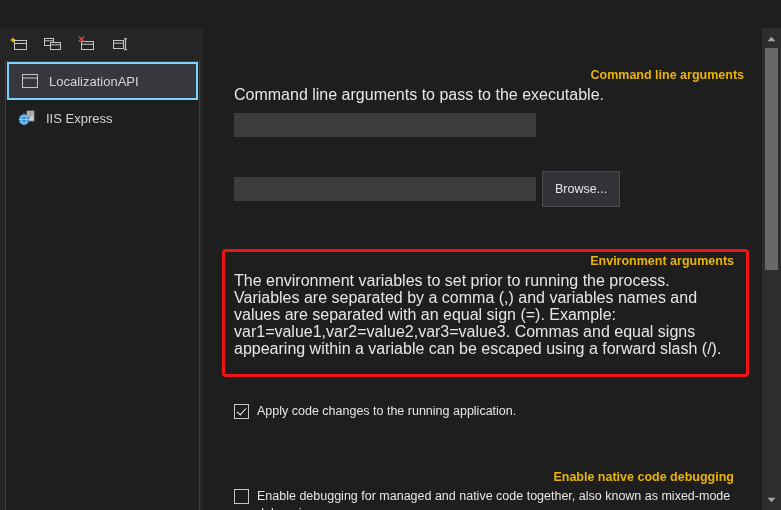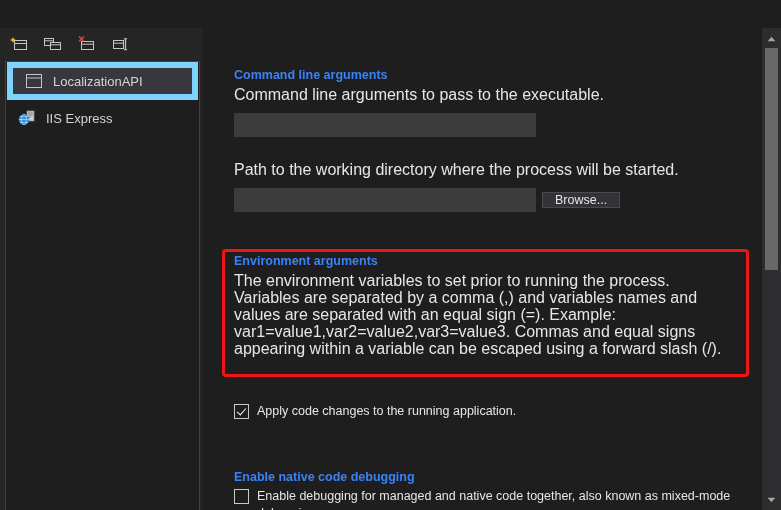--- a/index.html
+++ b/index.html
@@ -69,41 +69,42 @@
     height: 36px;
     display: flex; align-items: center;
     padding-left: 12px;
     gap: 10px;
     cursor: pointer;
     color: #d4d4d4;
     font-size: 13px;
   }
   .profile-item.selected {
     background: #37373d;
-    border: 6px solid #7dd3fc;
+    border: 2px solid #7dd3fc;
     margin: 0 1px;
     height: 38px;
   }
   .profile-icon { width: 18px; height: 18px; display: flex; align-items: center; justify-content: center; }
   .profile-icon svg { display: block; }
   .profile-label { white-space: nowrap; }
 
   
   .content {
     position: absolute; left: 210px; top: 28px;
     width: 552px; height: 482px;
     background: #1e1e1e;
     overflow: hidden;
   }
   .section { position: absolute; left: 24px; }
   .sec-title {
     font-size: 12.5px; font-weight: bold;
-    color: #3b82f6;
+    color: #eab308;
     margin-bottom: 4px;
     white-space: nowrap;
+    text-align: right;
   }
   .sec-desc {
     font-size: 16px;
     color: #e6e6e6;
     line-height: 17px;
   }
   .text-input {
     background: #3c3c3c;
     border: none;
     height: 24px;
@@ -113,21 +114,21 @@
     padding: 0 8px;
     outline: none;
     display: block;
   }
   .browse-btn {
     background: #333337;
     border: 1px solid #4a4a4f;
     color: #e6e6e6;
     font-family: "Liberation Sans", sans-serif;
     font-size: 12.5px;
-    height: 16px;
+    height: 36px;
     padding: 0 12px;
     cursor: pointer;
   }
 
   .row { display: flex; align-items: center; gap: 6px; }
 
   
   .cb-row { display: flex; align-items: flex-start; gap: 8px; margin-top: 4px; }
   .checkbox {
     width: 15px; height: 15px;
@@ -264,21 +265,20 @@
 
   <div class="content">
 
     <div class="section" style="top:40px; width:510px;">
       <div class="sec-title">Command line arguments</div>
       <div class="sec-desc">Command line arguments to pass to the executable.</div>
       <input class="text-input" style="width: 302px; margin-top: 10px;" value="">
     </div>
 
     <div class="section" style="top:133px; width:510px;">
-      <div class="sec-desc">Path to the working directory where the process will be started.</div>
       <div class="row" style="margin-top:10px;">
         <input class="text-input" style="width: 302px;" value="">
         <button class="browse-btn">Browse...</button>
       </div>
     </div>
 
     <div class="section" style="top:226px; width:500px;">
       <div class="sec-title">Environment arguments</div>
       <div class="sec-desc">The environment variables to set prior to running the process. Variables are separated by a comma (,) and variables names and values are separated with an equal sign (=). Example: var1=value1,var2=value2,var3=value3. Commas and equal signs appearing within a variable can be escaped using a forward slash (/).</div>
     </div>

